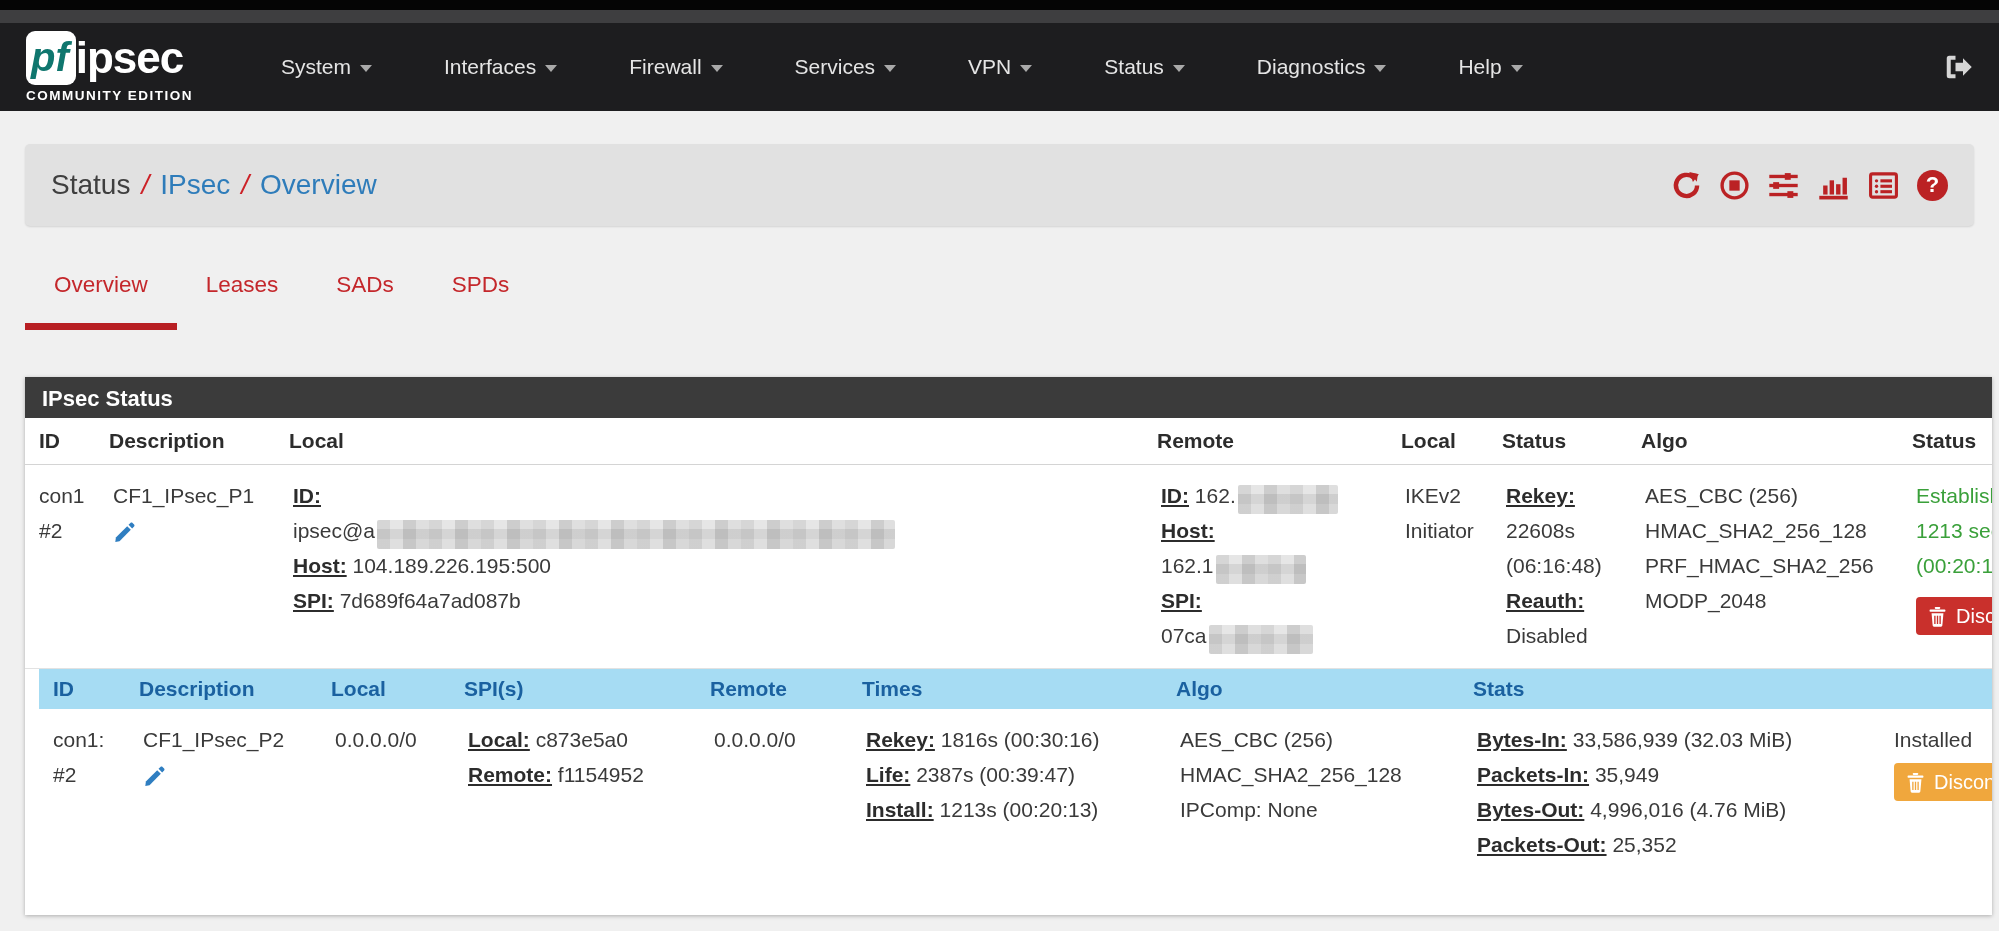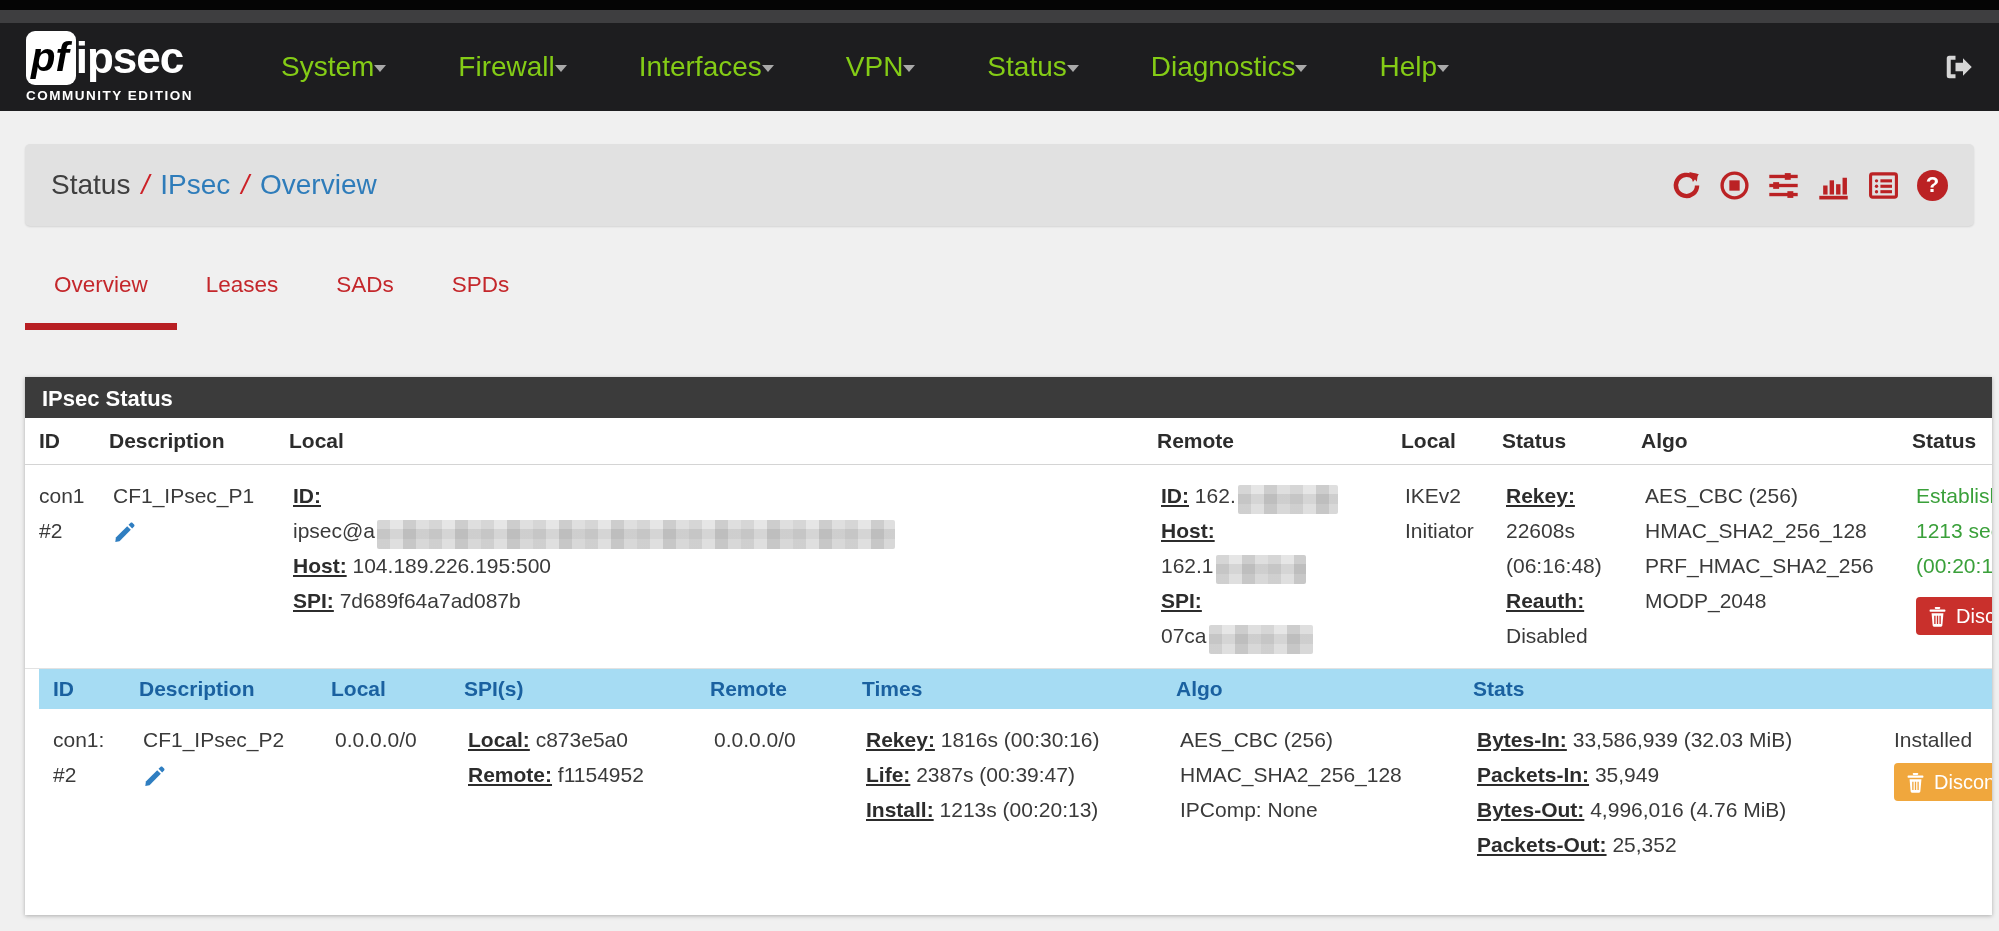--- a/index.html
+++ b/index.html
@@ -5,26 +5,26 @@
   * { margin:0; padding:0; box-sizing:border-box; }
   html,body { width:1999px; height:931px; overflow:hidden; background:#f0f0f0;
               font-family:"Liberation Sans", sans-serif; color:#3a3a3a; }
 
   
   .strip-black { height:10px; background:#050505; }
   .strip-gray  { height:13px; background:#3e3e40; }
   .navbar { height:88px; background:#1d1d1f; display:flex; align-items:center; padding:0 26px; }
   .brand { margin-right:52px; cursor:pointer; }
   .brand-main { display:flex; align-items:center; }
-  .pf-box { background:#fff; color:#000000; font-weight:bold; font-style:italic;
+  .pf-box { background:#fff; color:#0f766e; font-weight:bold; font-style:italic;
             font-size:40px; line-height:1; padding:6px 7px 8px 5px; border-radius:9px; }
   .sense  { color:#fff; font-weight:bold; font-size:44px; letter-spacing:-1px; line-height:1; }
   .brand-sub { color:#fff; font-weight:bold; font-size:13.5px; letter-spacing:1.5px; margin-top:3px; }
   .nav-menu { display:flex; list-style:none; }
-  .nav-item { color:#84cc16; font-size:28px; padding:14px 36px; display:flex; align-items:center; cursor:pointer; }
+  .nav-item { color:#e5e5e5; font-size:21px; padding:14px 36px; display:flex; align-items:center; gap:9px; cursor:pointer; }
   .caret { width:0; height:0; border-left:6px solid transparent; border-right:6px solid transparent;
            border-top:7px solid #a9a9a9; margin-top:3px; }
   .logout { margin-left:auto; color:#d6d6d6; cursor:pointer; display:flex; }
 
   
   .crumbbar { margin:33px 25px 0 25px; height:82px; background:#e1e1e1; border-radius:5px;
               display:flex; align-items:center; padding:0 26px; box-shadow:0 1px 2px rgba(0,0,0,.12); }
   .crumb { font-size:28px; display:flex; align-items:center; gap:11px; }
   .crumb-current { color:#3f3f3f; }
   .crumb-sep { color:#cc2127; font-style:italic; }
@@ -86,25 +86,29 @@
       <span class="sense">ipsec</span>
     </div>
     <div class="brand-sub">COMMUNITY EDITION</div>
   </div>
   <ul class="nav-menu">
     <li class="nav-item">
         <span>System</span>
         <span class="caret"></span>
       </li>
     <li class="nav-item">
+        <span>Interfaces</span>
+        <span class="caret"></span>
+      </li>
+    <li class="nav-item">
         <span>Firewall</span>
         <span class="caret"></span>
       </li>
     <li class="nav-item">
-        <span>Interfaces</span>
+        <span>Services</span>
         <span class="caret"></span>
       </li>
     <li class="nav-item">
         <span>VPN</span>
         <span class="caret"></span>
       </li>
     <li class="nav-item">
         <span>Status</span>
         <span class="caret"></span>
       </li>

